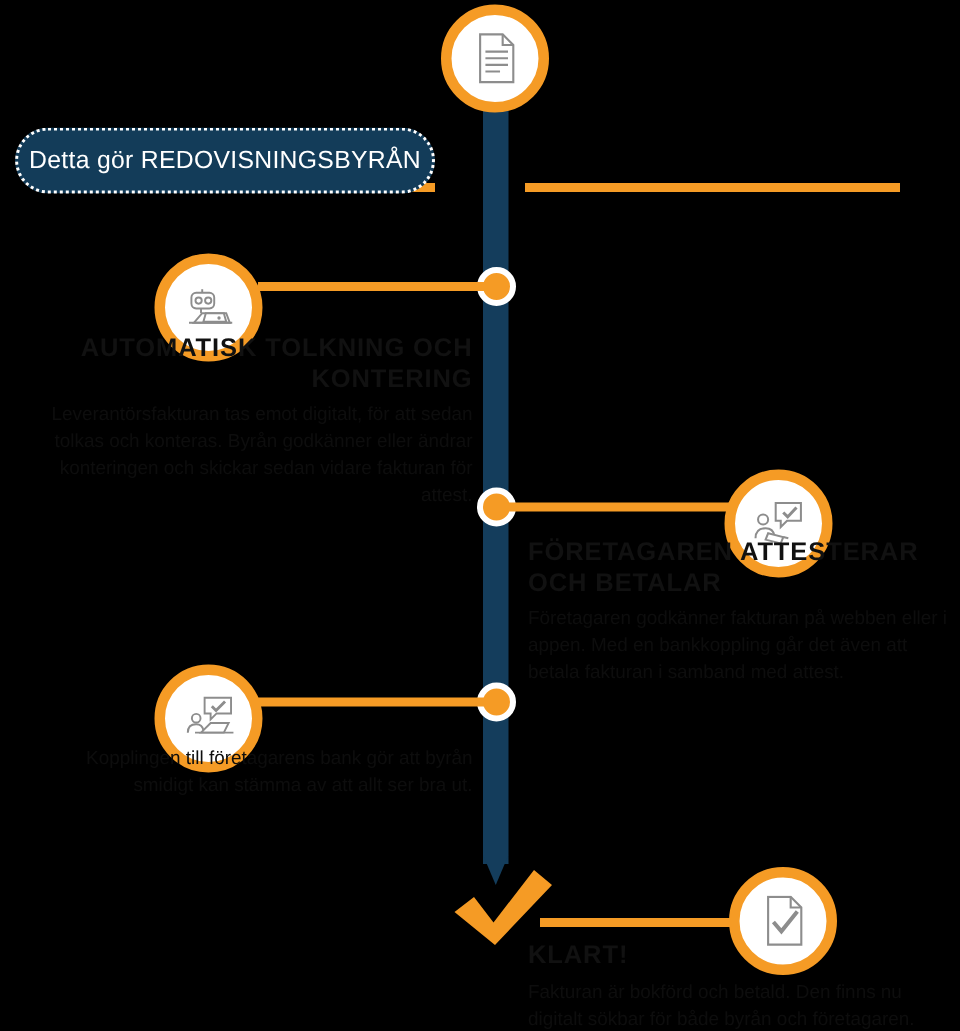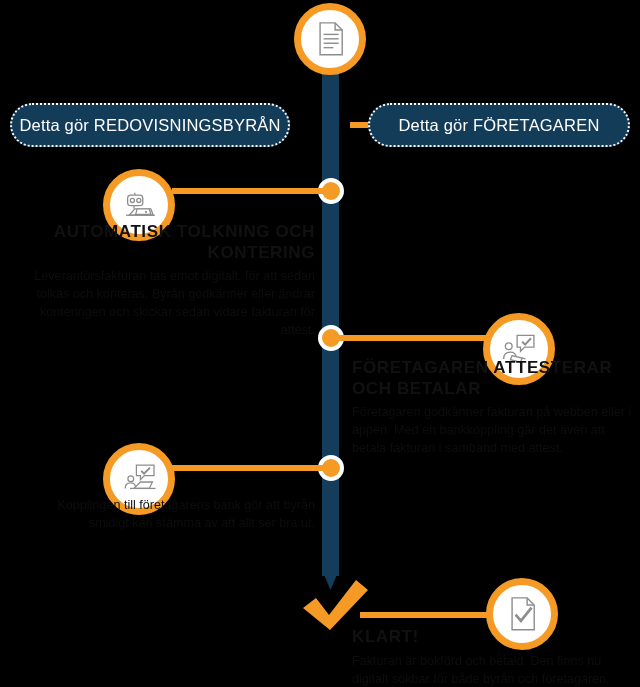--- a/index.html
+++ b/index.html
@@ -105,25 +105,22 @@
       <line x1="9" y1="14" x2="26" y2="14"></line>
       <line x1="9" y1="19" x2="26" y2="19"></line>
       <line x1="9" y1="24" x2="26" y2="24"></line>
       <line x1="9" y1="29" x2="20" y2="29"></line>
     </svg>
   </div>
 
   <div class="bar" style="left:40px; top:122px; width:250px;"></div>
   <div class="bar" style="left:350px; top:122px; width:250px;"></div>
 
-  <div class="pill" style="left:10px; top:103px; width:280px;">
+  <div class="pill" style="left:10px; top:85px; width:280px;">
     <span>Detta gör REDOVISNINGSBYRÅN</span>
-  </div>
-  <div class="pill" style="left:368px; top:103px; width:262px;">
-    <span>Detta gör FÖRETAGAREN</span>
   </div>
 
   <div class="node" style="left:318px; top:178px;"></div>
   <div class="bar" style="left:172px; top:188px; width:152px;"></div>
   <div class="circle big" style="left:103px; top:169px;">
     <svg viewBox="0 0 42 34" fill="none" stroke="#8d8d8d" stroke-width="1.6">
       <line x1="16" y1="2" x2="16" y2="5"></line>
       <rect x="7" y="5" width="19" height="13" rx="4" fill="#fff"></rect>
       <circle cx="13" cy="11.5" r="2.6" fill="#fff"></circle>
       <circle cx="21" cy="11.5" r="2.6" fill="#fff"></circle>

